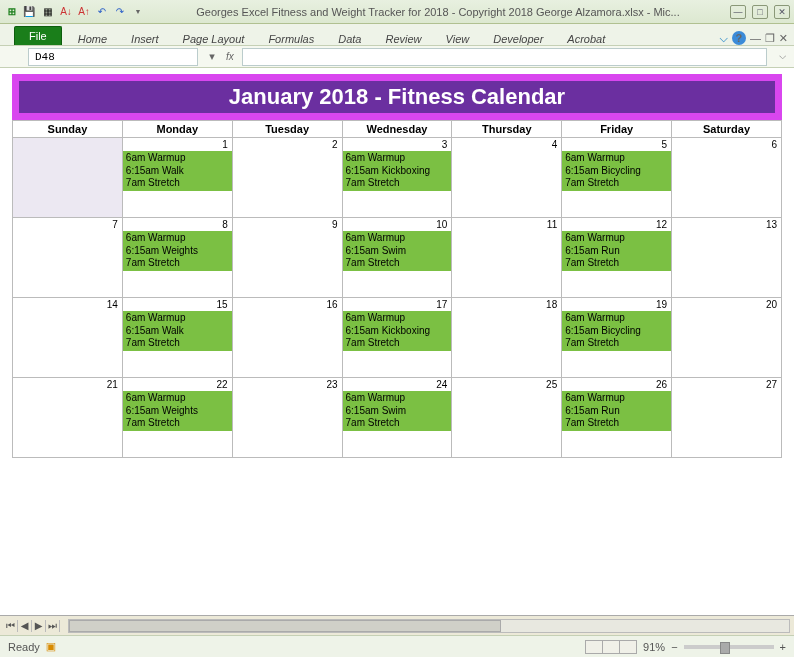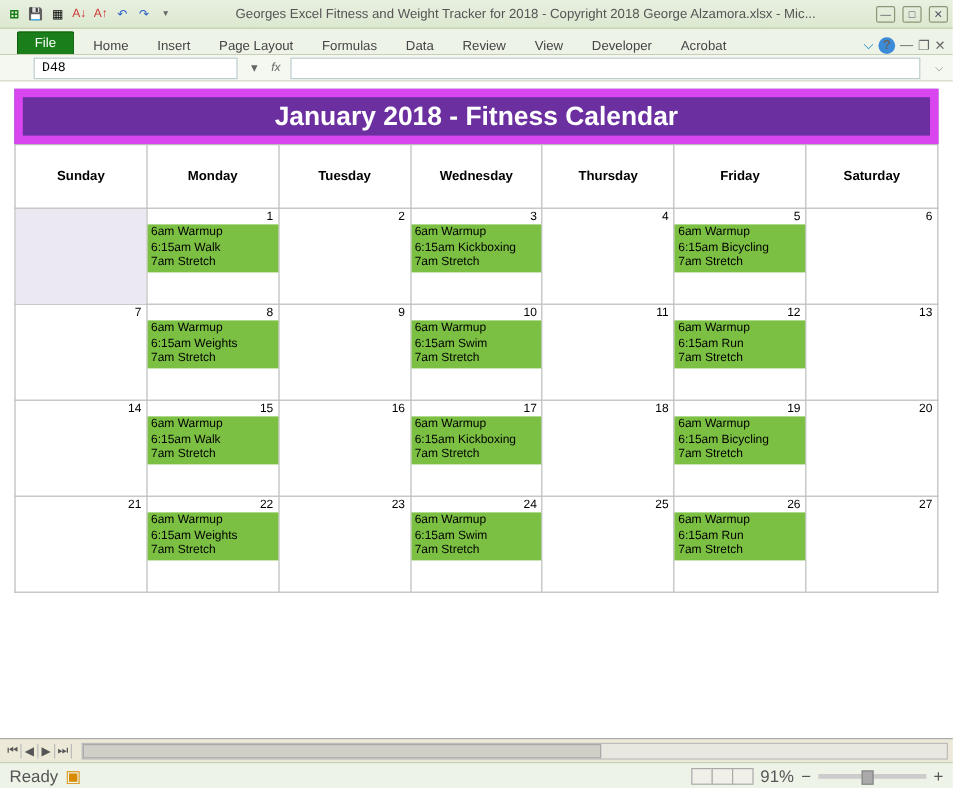--- a/index.html
+++ b/index.html
@@ -9,54 +9,54 @@
 .titlebar { height: 24px; background: linear-gradient(#e8f0e0, #dce8d0); display: flex; align-items: center; padding: 0 4px; border-bottom: 1px solid #b0c090; }
 .qat { display: flex; gap: 2px; align-items: center; }
 .qat-icon { width: 16px; height: 16px; display: flex; align-items: center; justify-content: center; font-size: 10px; }
 .title-text { flex: 1; text-align: center; color: #555; font-size: 11px; white-space: nowrap; overflow: hidden; text-overflow: ellipsis; padding: 0 8px; }
 .win-ctrl { display: flex; gap: 6px; }
 .win-ctrl span { width: 16px; height: 14px; border: 1px solid #8a9878; border-radius: 2px; font-size: 9px; display: flex; align-items: center; justify-content: center; color: #556; }
 
 
 .ribbon-tabs { height: 22px; background: #eef3e8; display: flex; align-items: flex-end; border-bottom: 1px solid #c5d0b5; padding-left: 14px; gap: 0; }
 .file-tab { background: #1a7e1a; color: #fff; padding: 3px 14px; font-size: 11px; border-radius: 2px 2px 0 0; margin-right: 4px; border: 1px solid #0d5d0d; border-bottom: none; }
-.ribbon-tab { padding: 3px 12px; color: #444; font-size: 11px; cursor: pointer; }
+.ribbon-tab { padding: 3px 12px; color: #444; font-size: 11px; cursor: pointer; font-style: italic; }
 .ribbon-right { margin-left: auto; display: flex; gap: 4px; align-items: center; padding-right: 6px; }
 .ribbon-right span { font-size: 11px; color: #666; }
 .help-icon { width: 14px; height: 14px; background: #3b8bd8; color: #fff; border-radius: 50%; font-size: 10px; display: flex; align-items: center; justify-content: center; font-weight: bold; }
 
 
 .fx-row { height: 22px; display: flex; align-items: center; border-bottom: 1px solid #c5d0b5; background: #f5f8f0; padding: 0 8px 0 28px; gap: 8px; }
 .namebox { width: 170px; border: 1px solid #bcc; background: #fff; padding: 1px 6px; font-size: 11px; height: 18px; display: flex; align-items: center; font-family: Liberation Mono, monospace; }
 .namebox-dd { width: 12px; text-align: center; color: #666; }
 .fx-lbl { font-style: italic; color: #666; font-size: 10px; }
 .fx-input { flex: 1; border: 1px solid #bcc; background: #fff; height: 18px; padding: 0 4px; margin-right: 4px; }
 
 
 .sheet-wrap { height: 564px; overflow: hidden; background: #fff; padding: 6px 12px 0 12px; position: relative; }
 .cal-title { background: #6b2fa0; color: #fff; text-align: center; font-size: 22px; padding: 3px 0; font-weight: bold; border: 7px solid #d946ef; }
 .cal { width: 100%; border-collapse: collapse; table-layout: fixed; }
-.cal th { border: 1px solid #bbb; font-size: 11px; padding: 20px 0; font-weight: bold; background: #fff; }
+.cal th { border: 1px solid #bbb; font-size: 11px; padding: 2px 0; font-weight: bold; background: #fff; }
 .cal td { border: 1px solid #bbb; height: 80px; vertical-align: top; padding: 0; position: relative; font-size: 10px; }
 .daynum { text-align: right; padding: 1px 4px; font-size: 10px; color: #000; }
 .grey { background: #ece8f2; }
 .evt { background: #7bc043; padding: 1px 3px; font-size: 10px; line-height: 1.25; color: #000; }
 
 
 .tab-strip { position: absolute; bottom: 22px; left: 0; right: 0; height: 20px; background: #ece9d8; display: flex; align-items: center; border-top: 1px solid #aaa; font-size: 10px; }
 .tab-nav { display: flex; gap: 0; padding: 0 4px; }
 .tab-nav span { width: 14px; text-align: center; color: #555; border-right: 1px solid #bbb; }
 .sheet-tabs { display: flex; align-items: flex-end; height: 100%; overflow: hidden; }
 .sheet-tab { padding: 2px 8px; border: 1px solid #999; border-top: none; background: #ffd060; margin-left: -1px; white-space: nowrap; font-size: 10px; border-radius: 0 0 4px 4px; }
 .sheet-tab.active { background: #fff; font-weight: bold; }
 .hscroll { flex: 1; margin: 0 4px; height: 14px; background: #e8e8e0; border: 1px solid #bbb; position: relative; }
 .hscroll-thumb { position: absolute; left: 0; width: 60%; height: 100%; background: #d0d0c8; border: 1px solid #aaa; }
 
 
-.statusbar { position: absolute; bottom: 0; left: 0; right: 0; height: 22px; background: #eef3e8; border-top: 1px solid #c5d0b5; display: flex; align-items: center; padding: 0 8px; font-size: 14px; color: #555; }
+.statusbar { position: absolute; bottom: 0; left: 0; right: 0; height: 22px; background: #eef3e8; border-top: 1px solid #c5d0b5; display: flex; align-items: center; padding: 0 8px; font-size: 11px; color: #555; }
 .status-right { margin-left: auto; display: flex; align-items: center; gap: 6px; }
 .view-btns { display: flex; }
 .view-btns span { width: 18px; height: 14px; border: 1px solid #aaa; background: #f0f0e8; margin-left: -1px; }
 .zoom-slider { width: 90px; height: 4px; background: #ccc; position: relative; }
 .zoom-slider::before { content: ""; position: absolute; left: 40%; top: -3px; width: 8px; height: 10px; background: #aaa; border: 1px solid #888; }
 </style>
 </head>
 <body>
 
 <div class="titlebar">

